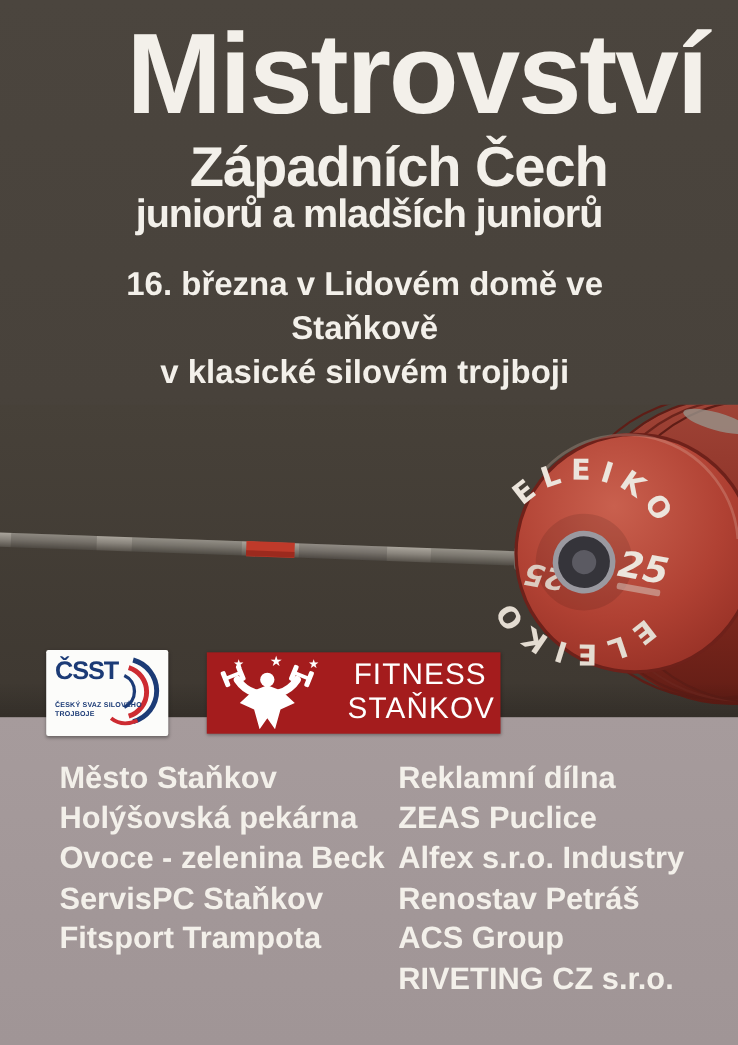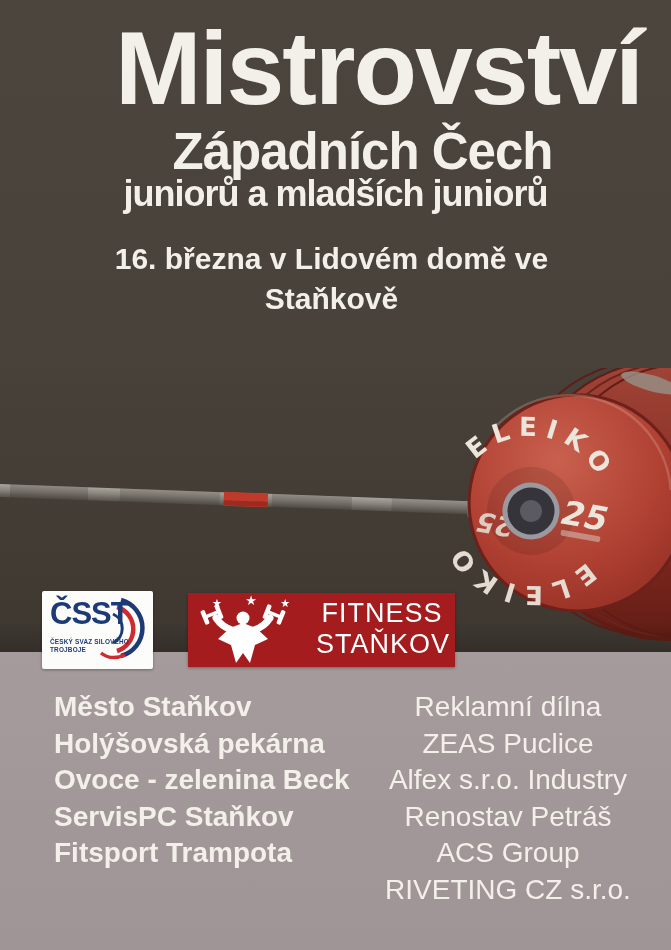--- a/index.html
+++ b/index.html
@@ -20,53 +20,54 @@
     color:#f3f0ea;font-weight:bold;font-size:30px;line-height:40px;white-space:nowrap;}
   
   .photo{position:absolute;left:0;top:368px;width:671px;height:285px;}
   
   .bottom-bg{position:absolute;left:0;top:652px;width:671px;height:298px;
     background:linear-gradient(#a69b9c 0%,#a29798 60%,#a09596 100%);}
   
   .csst{position:absolute;left:42px;top:591px;width:111px;height:78px;
     background:#fcfcfa;border-radius:2px;box-shadow:0 1px 3px rgba(0,0,0,.35);}
   .csst-acronym{position:absolute;left:8px;top:7px;color:#1c3b76;font-weight:bold;
-    font-size:31px;letter-spacing:-1px;line-height:1;text-align:right;}
+    font-size:23px;letter-spacing:-1px;line-height:1;text-align:right;}
   .csst-small{position:absolute;left:8px;top:47px;color:#1c3b76;font-weight:bold;
     font-size:6.4px;line-height:8px;letter-spacing:.2px;}
   .csst-arcs{position:absolute;right:0;top:0;}
   .fitness{position:absolute;left:188px;top:593px;width:267px;height:74px;
     background:#a41c1d;box-shadow:0 1px 3px rgba(0,0,0,.35);}
   .fit-stars{position:absolute;left:24px;top:0;width:78px;display:flex;
     justify-content:space-between;align-items:flex-start;color:#fff;}
   .fit-stars .s1,.fit-stars .s3{font-size:11px;margin-top:4px;}
   .fit-stars .s2{font-size:13px;margin-top:0;}
   .fit-figure{position:absolute;left:2px;top:10px;}
   .fit-text{position:absolute;left:128px;top:5px;width:132px;text-align:center;
     color:#fff;font-weight:normal;font-size:27px;line-height:31px;letter-spacing:1px;white-space:nowrap;}
   
   .sponsors-left{position:absolute;left:54px;top:689px;color:#f3f0ea;
     font-weight:bold;font-size:28px;line-height:36.6px;white-space:nowrap;}
-  .sponsors-right{position:absolute;left:362px;top:689px;width:292px;text-align:center;
-    color:#f3f0ea;font-weight:normal;font-size:28px;line-height:36.6px;white-space:nowrap;}
+  .sponsors-right{position:absolute;left:362px;top:689px;width:292px;
+    color:#f3f0ea;font-weight:bold;font-size:28px;line-height:36.6px;white-space:nowrap;}
 </style>
 </head>
 <body>
 
 <div class="poster">
 
   <div class="top-bg"></div>
 
   <div class="headline title">Mistrovství</div>
   <div class="headline subtitle1">Západních Čech</div>
   <div class="headline subtitle2">juniorů a mladších juniorů</div>
 
   <div class="event">
     <div>16. března v Lidovém domě ve</div>
     <div>Staňkově</div>
+    <div>v klasické silovém trojboji</div>
   </div>
 
   <svg class="photo" width="671" height="285" viewBox="0 0 671 285">
     <defs>
       <linearGradient id="photoBg" x1="0" y1="0" x2="0" y2="1">
         <stop offset="0" stop-color="#474139"></stop>
           <stop offset="1" stop-color="#3e3831"></stop>
       </linearGradient>
       <radialGradient id="faceGrad" cx="0.38" cy="0.32" r="0.85">
         <stop offset="0" stop-color="#c9604e"></stop>

